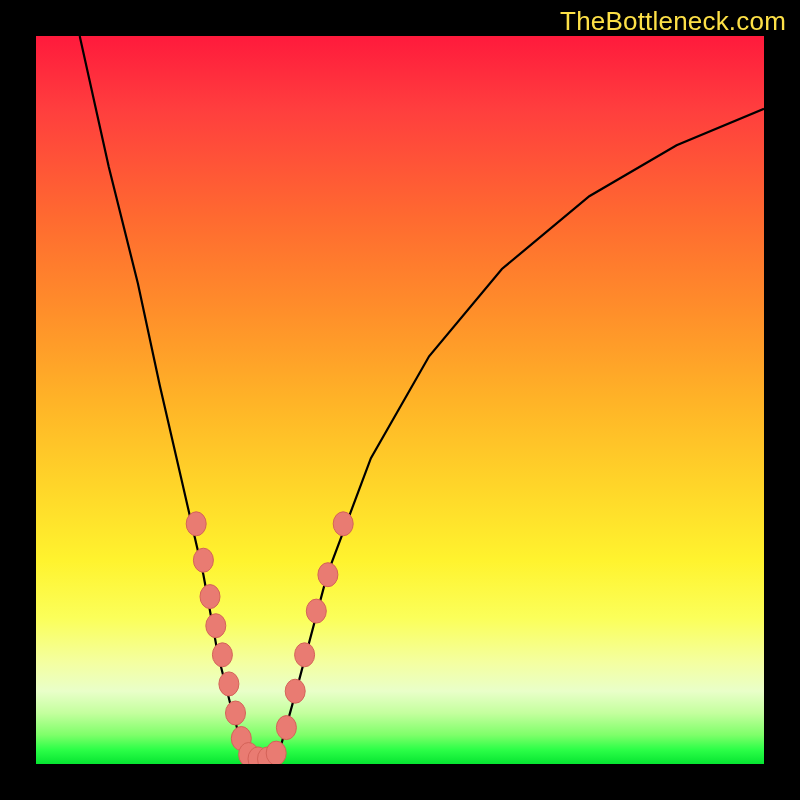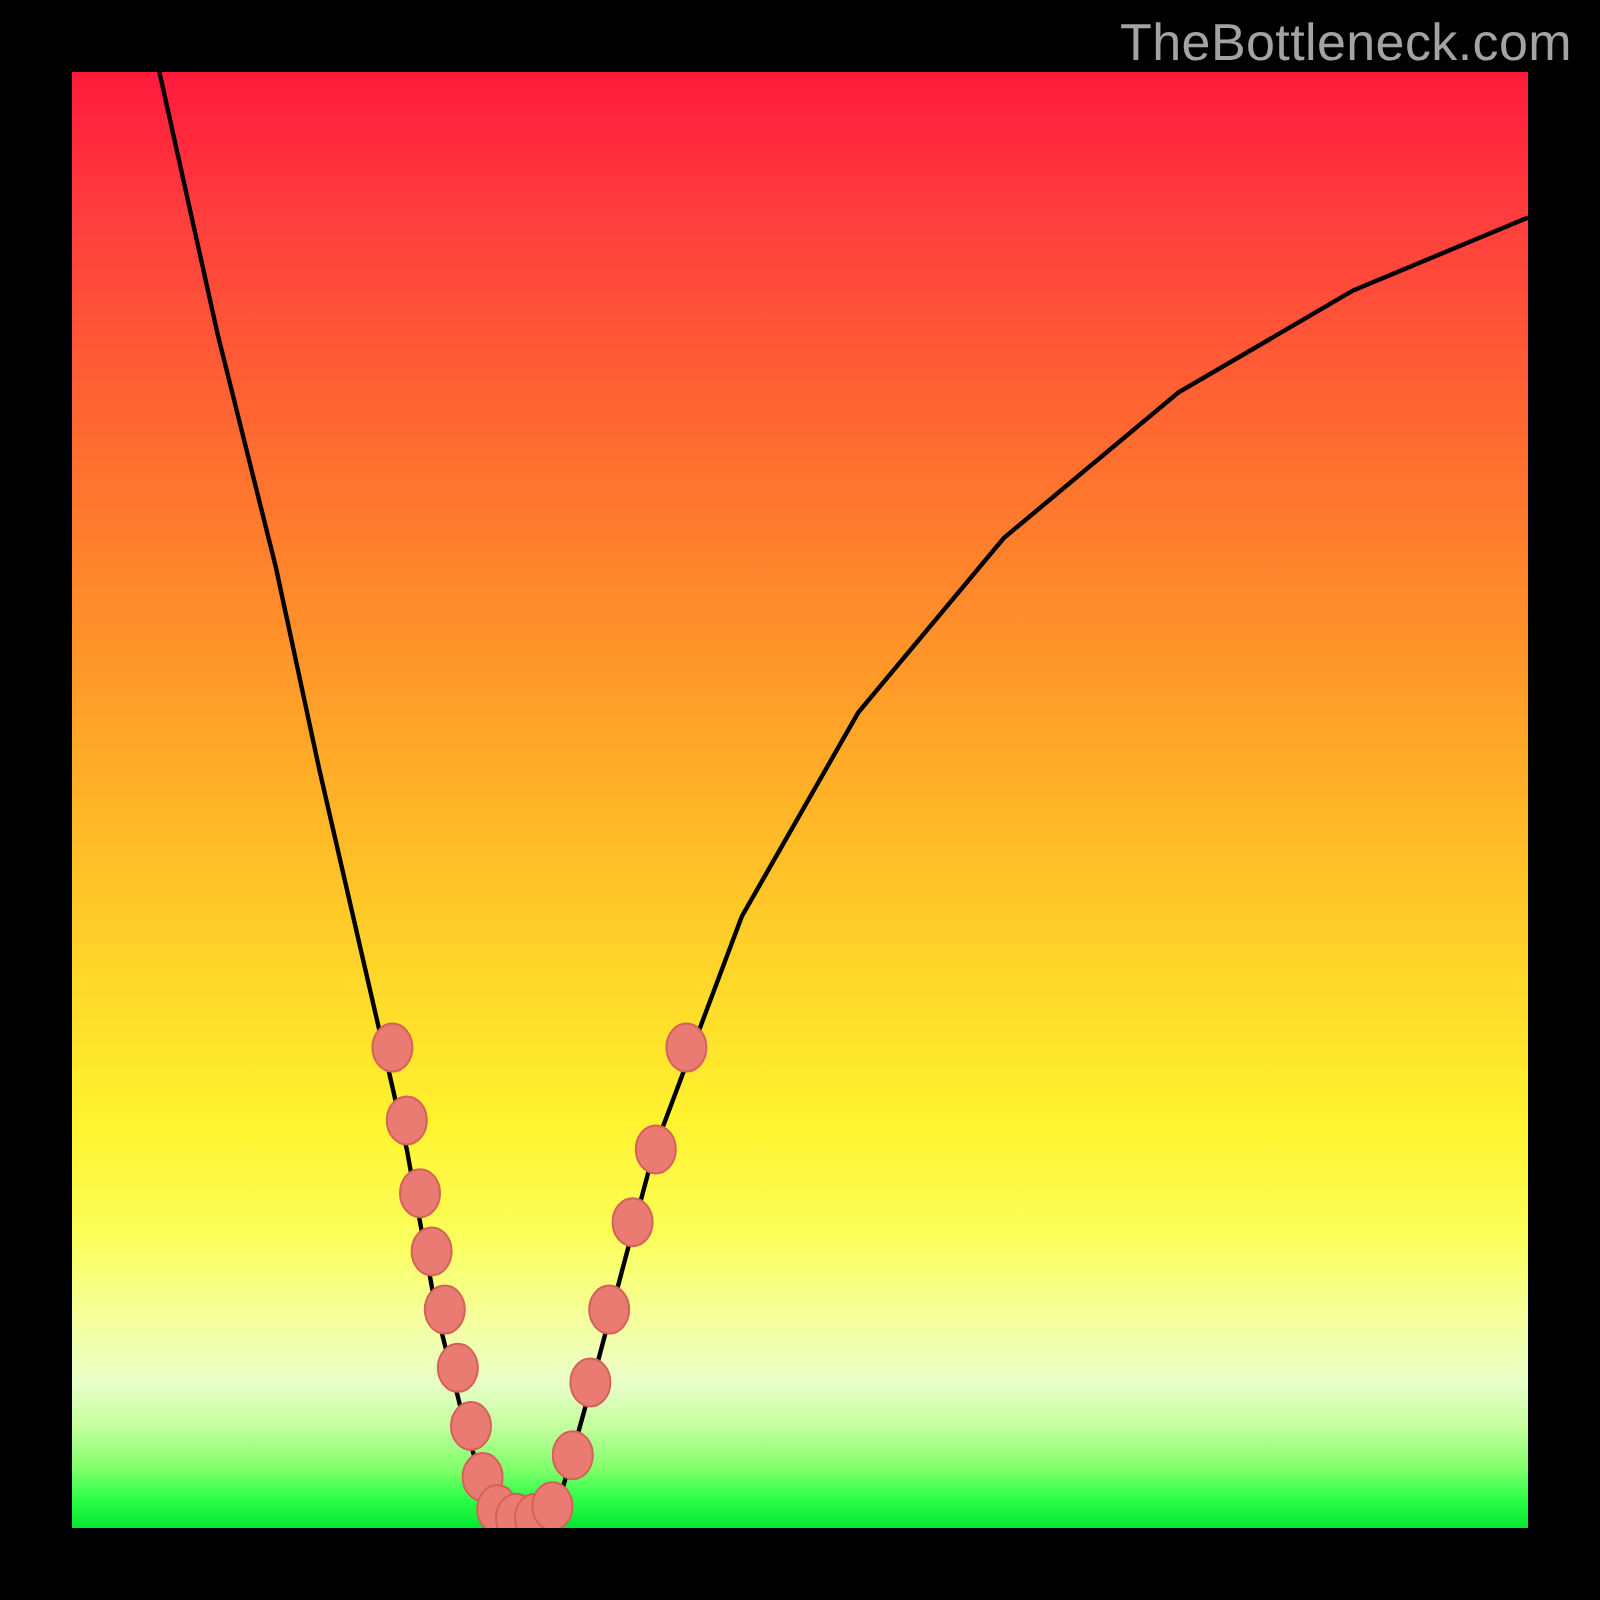--- a/index.html
+++ b/index.html
@@ -41,21 +41,21 @@
       #c4ff9e 93%,
       #7fff6a 96%,
       #2dff48 98%,
       #06e531 100%
     );
   }
   .watermark {
     position: absolute;
     top: 6px;
     right: 14px;
-    color: #a3a3a3;
+    color: #fde047;
     font-size: 26px;
     letter-spacing: 0.2px;
     font-weight: 500;
     user-select: none;
   }
   svg.overlay {
     position: absolute;
     top: 0;
     left: 0;
   }

